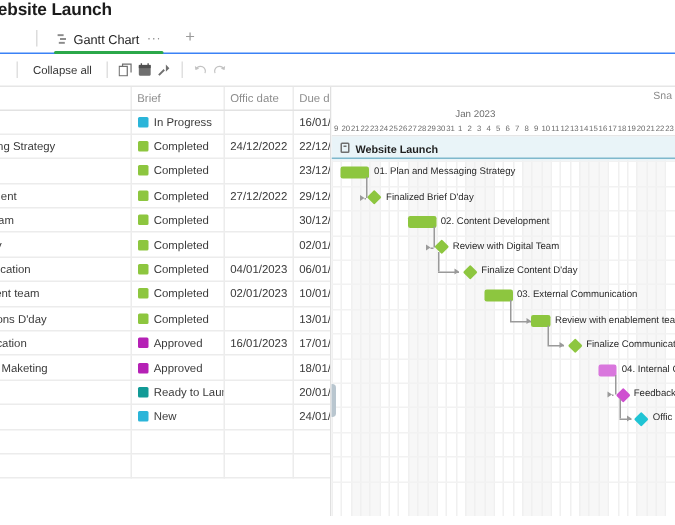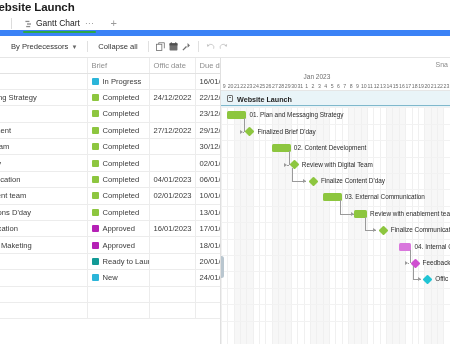--- a/index.html
+++ b/index.html
@@ -20,24 +20,24 @@
   }
   .page-title {
     font-size: 11.5px; font-weight: bold; color: #1b1b1b;
     margin-left: -12px; letter-spacing: -0.1px;
     line-height: 14px;
   }
 
   
   .tab-strip {
     height: 20px;
-    border-bottom: 6px solid #3b82f6;
+    border-bottom: 1px solid #3b82f6;
     display: flex; align-items: center;
     gap: 0;
-    padding-left: 5px;
+    padding-left: 18px;
     position: relative;
   }
   .tab-divider {
     width: 1px; height: 11px; background: #dcdcdc; margin: 0 9px 0 6px;
   }
   .tab {
     display: flex; align-items: center; gap: 3px;
     height: 20px; padding: 0 4px;
     position: relative;
   }
@@ -150,24 +150,20 @@
             <rect x="1.5" y="7.4" width="5" height="1.6" fill="#8a8a8a"></rect>
           </svg>
       </span>
       <span class="tab-label">Gantt Chart</span>
       <span class="tab-ellipsis">···</span>
     </div>
     <div class="tab-plus">+</div>
   </div>
 
   <div class="toolbar">
-    <div class="tb-btn">
-      <span>By Predecessors</span>
-      <span class="caret">▼</span>
-    </div>
     <div class="tb-sep"></div>
     <div class="tb-btn">Collapse all</div>
     <div class="tb-sep"></div>
     <div class="tb-icon">
       <svg width="9" height="9" viewBox="0 0 10 10">
           <rect x="0.5" y="2.5" width="6" height="7" fill="none" stroke="#6f6f6f" stroke-width="0.9"></rect>
           <path d="M3 2.5V0.8H9.3V7" fill="none" stroke="#6f6f6f" stroke-width="0.9"></path>
         </svg>
     </div>
     <div class="tb-icon">

